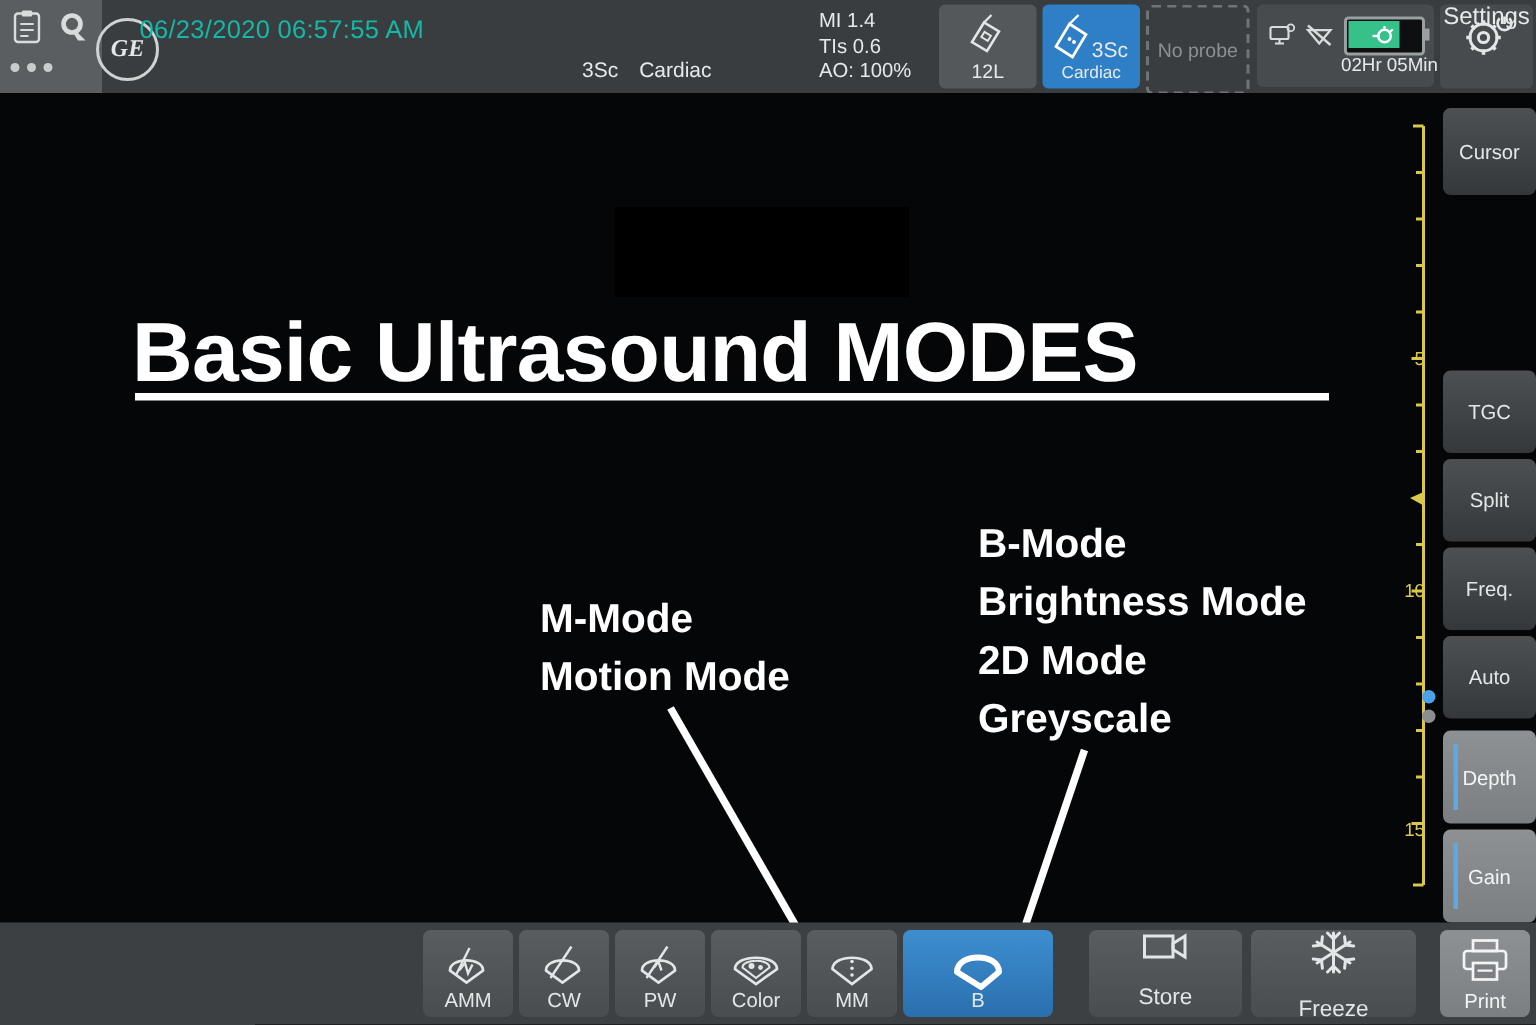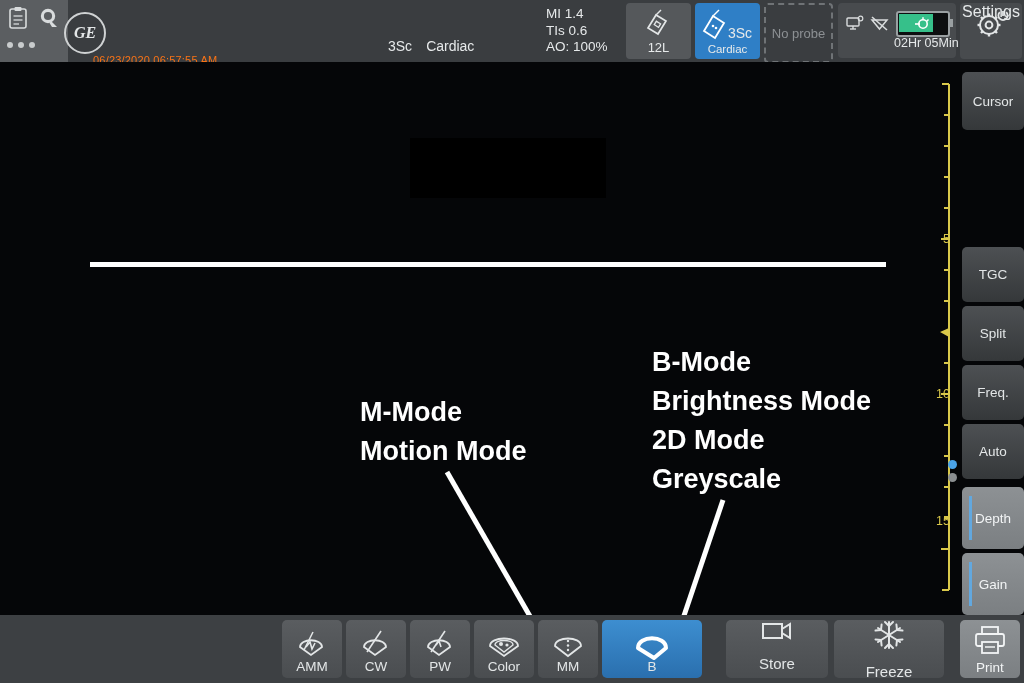--- a/index.html
+++ b/index.html
@@ -16,22 +16,22 @@
   .hdr-left .clip{position:absolute;left:8px;top:6px;}
   .hdr-left .srch{position:absolute;left:38px;top:7px;}
   .hdr-left .dots{position:absolute;left:7px;top:42px;display:flex;gap:5px;}
   .hdr-left .dots i{width:6px;height:6px;border-radius:50%;background:#c9cccd;display:block;}
 
   .ge-logo{position:absolute;left:64px;top:12px;width:38px;height:38px;
            border-radius:50%;border:2px solid #cfd2d3;
            display:flex;align-items:center;justify-content:center;
            color:#e3e6e7;font-family:"Liberation Serif",serif;
            font-style:italic;font-size:16px;font-weight:bold;}
-  .datetime{position:absolute;left:93px;top:10px;color:#f97316;font-size:11px;
-            letter-spacing:.2px;margin-top:44px;}
+  .datetime{position:absolute;left:93px;top:10px;color:#14b8a6;font-size:17px;
+            letter-spacing:.2px;}
   .probe-label{position:absolute;left:388px;top:38px;color:#e6e9ea;font-size:14px;}
   .probe-label b{font-weight:normal;margin-right:14px;}
   .mi-block{position:absolute;left:546px;top:6px;color:#e6e9ea;font-size:13.5px;
             line-height:16.5px;}
 
   .probe-slots{position:absolute;left:626px;top:3px;display:flex;gap:4px;}
   .pslot{width:65px;height:56px;border-radius:4px;background:#55585b;
          display:flex;flex-direction:column;align-items:center;justify-content:center;
          color:#e6e9ea;font-size:13px;position:relative;}
   .pslot.active{background:#2f7fc6;}
@@ -235,20 +235,21 @@
           <path d="M27.8 3.2 a4.6 4.6 0 1 0 6.4 0" fill="none" stroke="#e3e6e7" stroke-width="1.8"></path>
         </svg>
       </span>
       <span>Settings</span>
     </div>
   </div>
 
   <div class="scan-area">
     <div class="redact"></div>
 
+    <div class="title">Basic Ultrasound MODES</div>
     <div class="title-rule"></div>
 
     <div class="anno" id="anno-m">
       <div>M-Mode</div>
       <div>Motion Mode</div>
     </div>
 
     <div class="anno" id="anno-b">
       <div>B-Mode</div>
       <div>Brightness Mode</div>
@@ -290,21 +291,21 @@
         <line x1="16" y1="394" x2="21" y2="394"></line>
         <line x1="16" y1="425" x2="21" y2="425"></line>
         <line x1="16" y1="456" x2="21" y2="456"></line>
         <line x1="13" y1="487" x2="21" y2="487"></line>
         <line x1="14" y1="528" x2="21" y2="528"></line>
       </g>
       <polygon points="12,270 21,266 21,275" fill="#d9c84a"></polygon>
     </svg>
     <div class="ds-label" style="top:170px;">5</div>
     <div class="ds-label" style="top:325px;">10</div>
-    <div class="ds-label" style="top:452px;">15</div>
+    <div class="ds-label" style="top:484px;">15</div>
     <div class="marker-blue"></div>
     <div class="marker-grey"></div>
   </div>
 
   <div class="sidebar">
     <div class="sbtn" style="top:10px;height:58px;">
       <span>Cursor</span>
     </div>
     <div class="sbtn" style="top:185px;height:55px;">
       <span>TGC</span>

